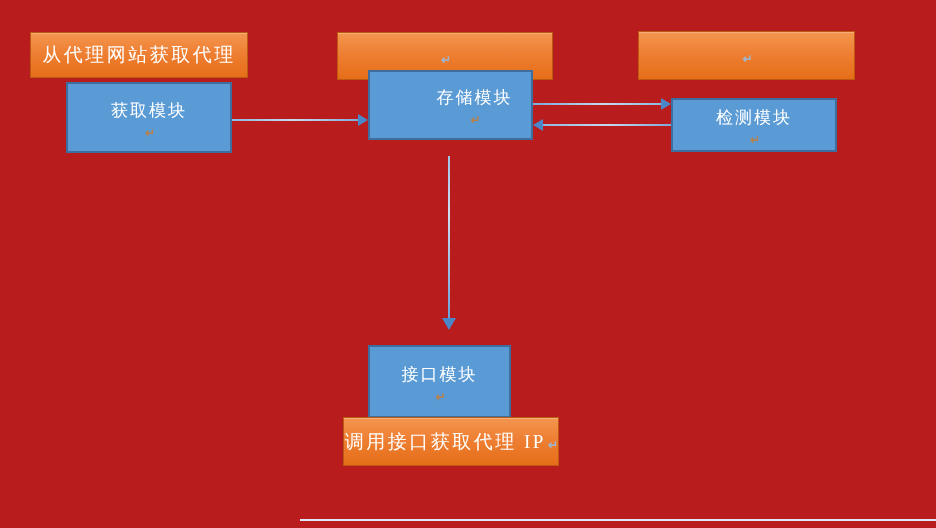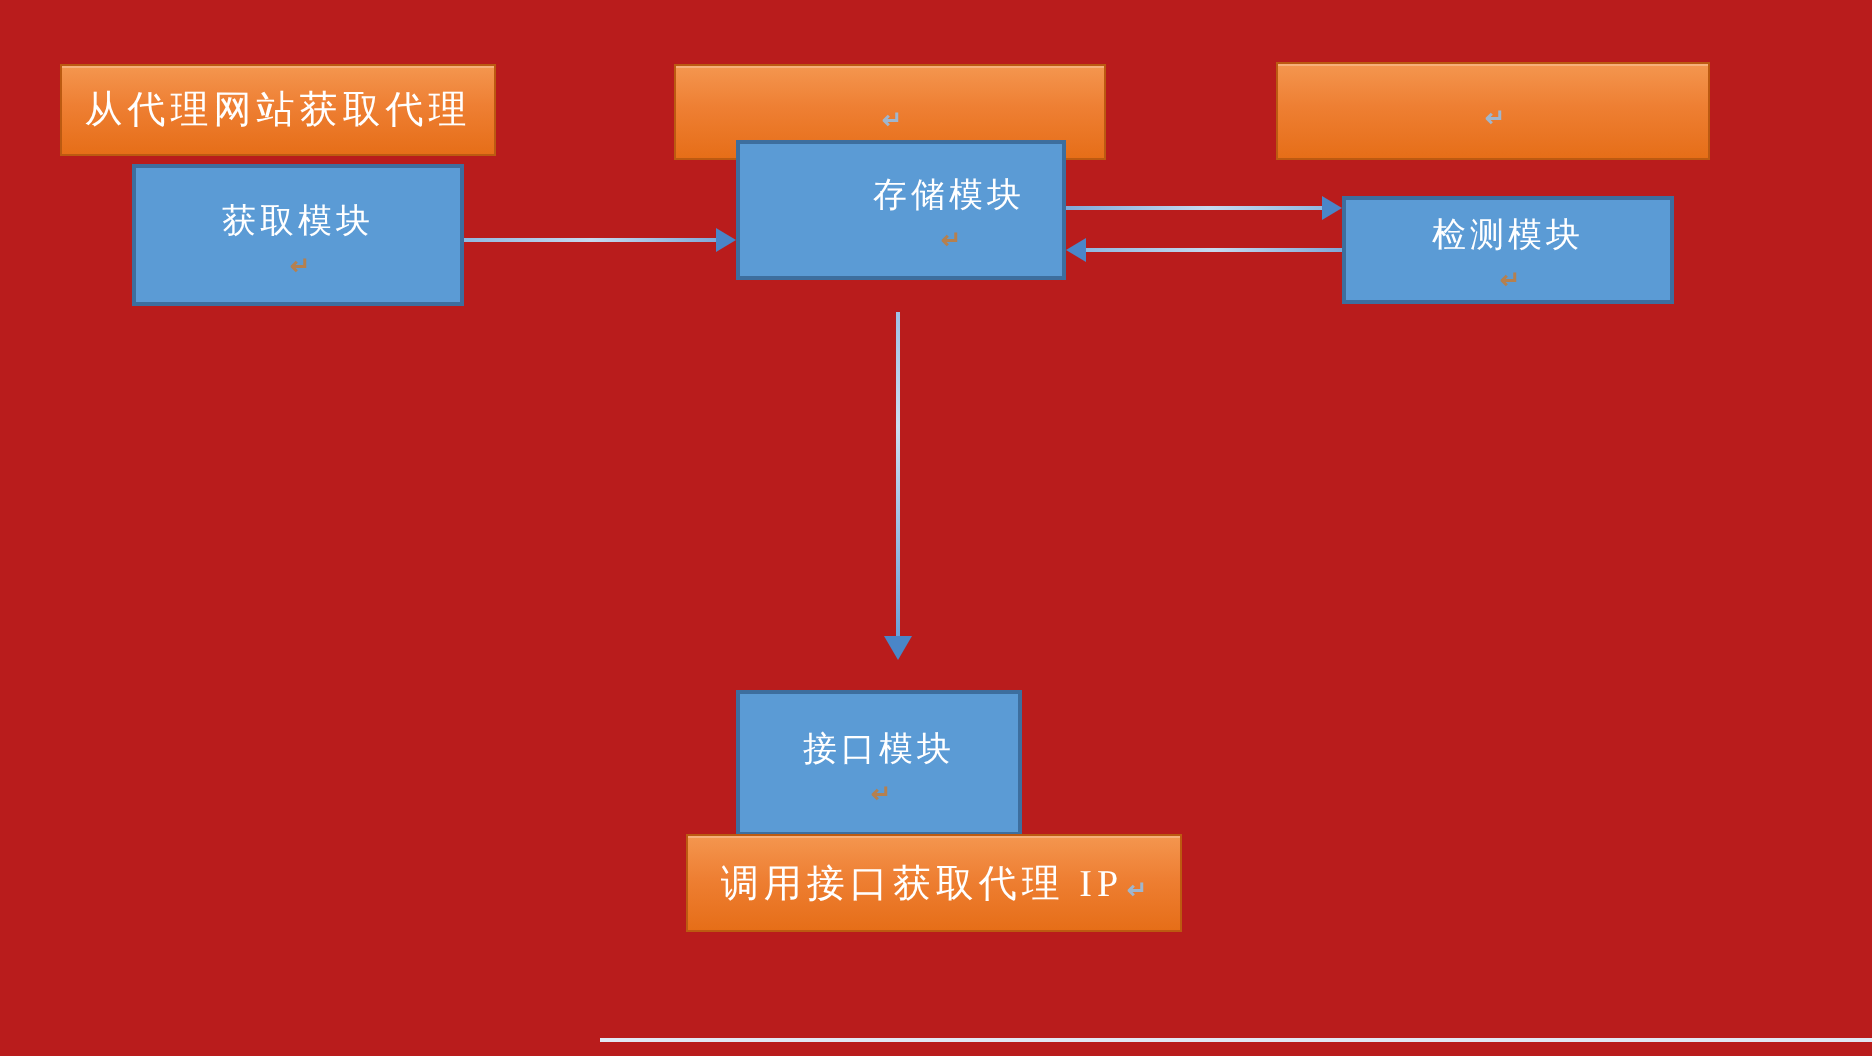--- a/index.html
+++ b/index.html
@@ -32,21 +32,21 @@
   .orange .mark { color:#9FB6CE; }
 
   
   #caption-acquire { left:30px;  top:32px;  width:218px; height:46px; }
   #module-acquire  { left:66px;  top:82px;  width:166px; height:71px; }
   #caption-storage { left:337px; top:32px;  width:216px; height:48px; }
   #module-storage  { left:368px; top:70px;  width:165px; height:70px;padding-left:48px; }
   #caption-check   { left:638px; top:31px;  width:217px; height:49px; }
   #module-check    { left:671px; top:98px;  width:166px; height:54px; }
   #module-api      { left:368px; top:345px; width:143px; height:73px; }
-  #caption-api     { left:343px; top:417px; width:248px; height:49px; }
+  #caption-api     { left:343px; top:417px; width:216px; height:49px;justify-content:flex-end; }
 
   
   .aline { position:absolute; }
   .ahead { position:absolute; width:0; height:0; }
   #arrow-acquire-storage-line {
     left:232px; top:119px; width:127px; height:2px;
     background:linear-gradient(90deg,#8FB8E0,#C6DAEF 50%,#7FA9D8);
   }
   #arrow-acquire-storage-head {
     left:358px; top:114px;

